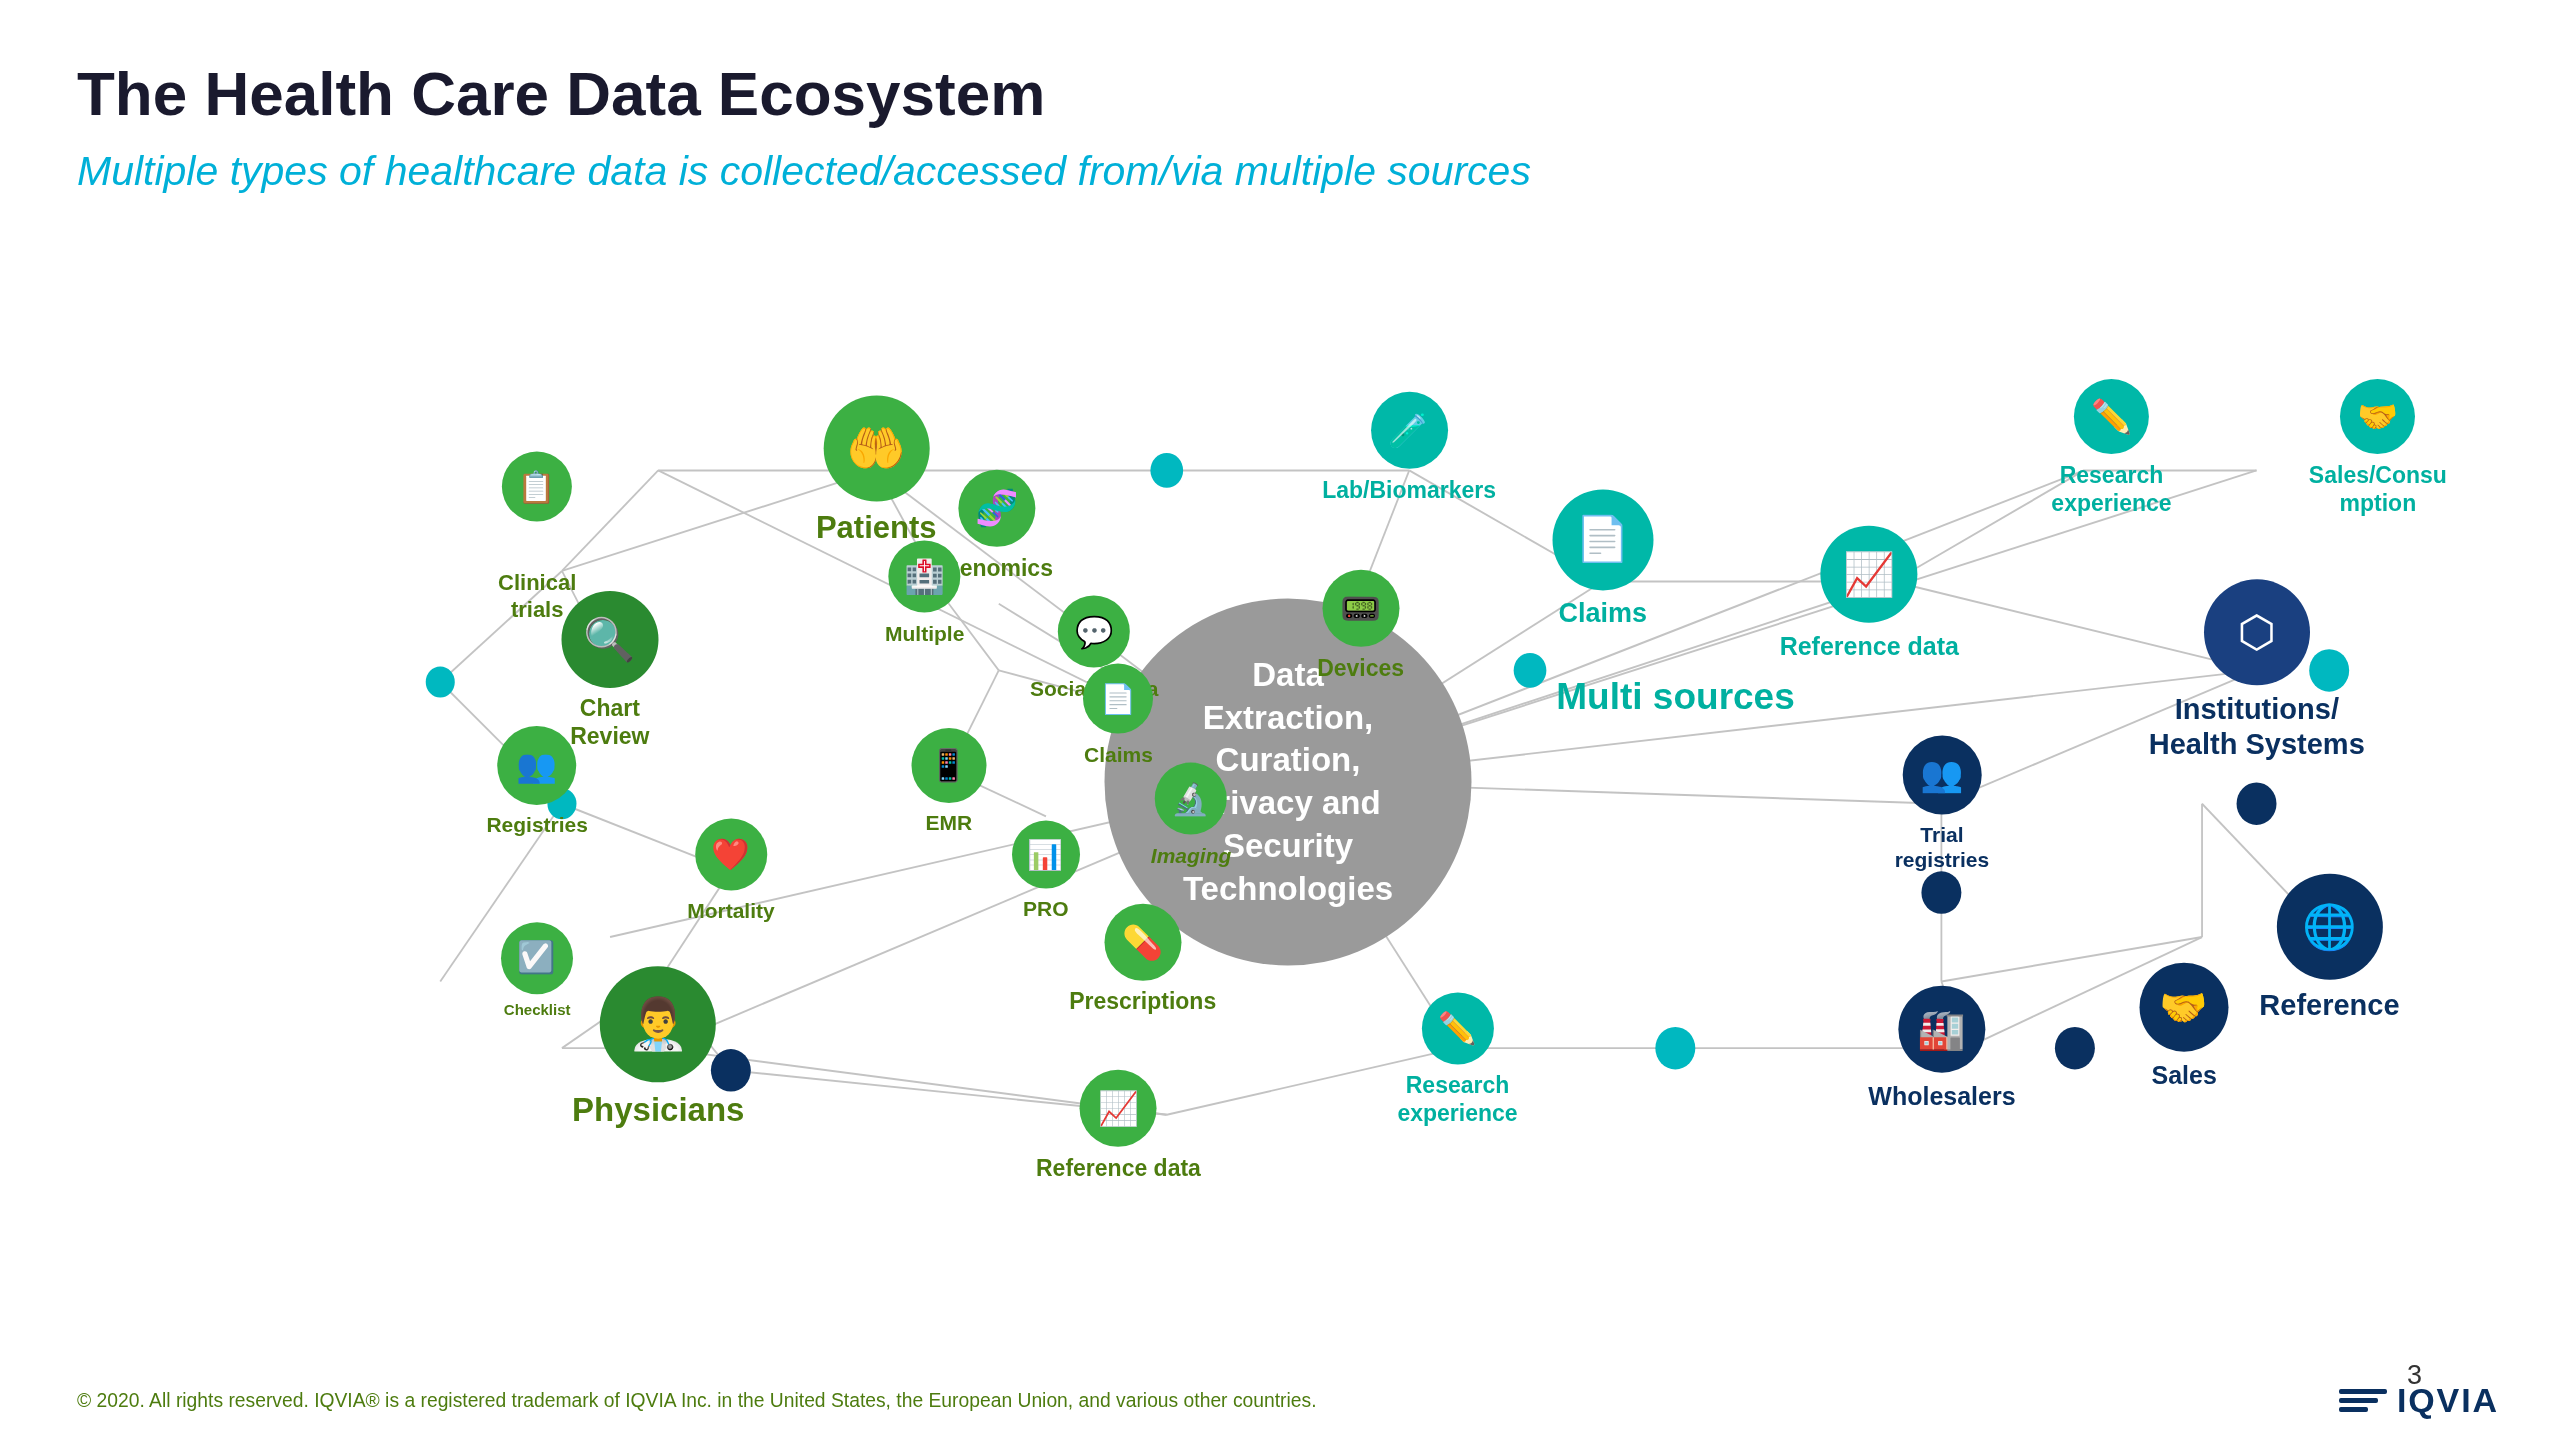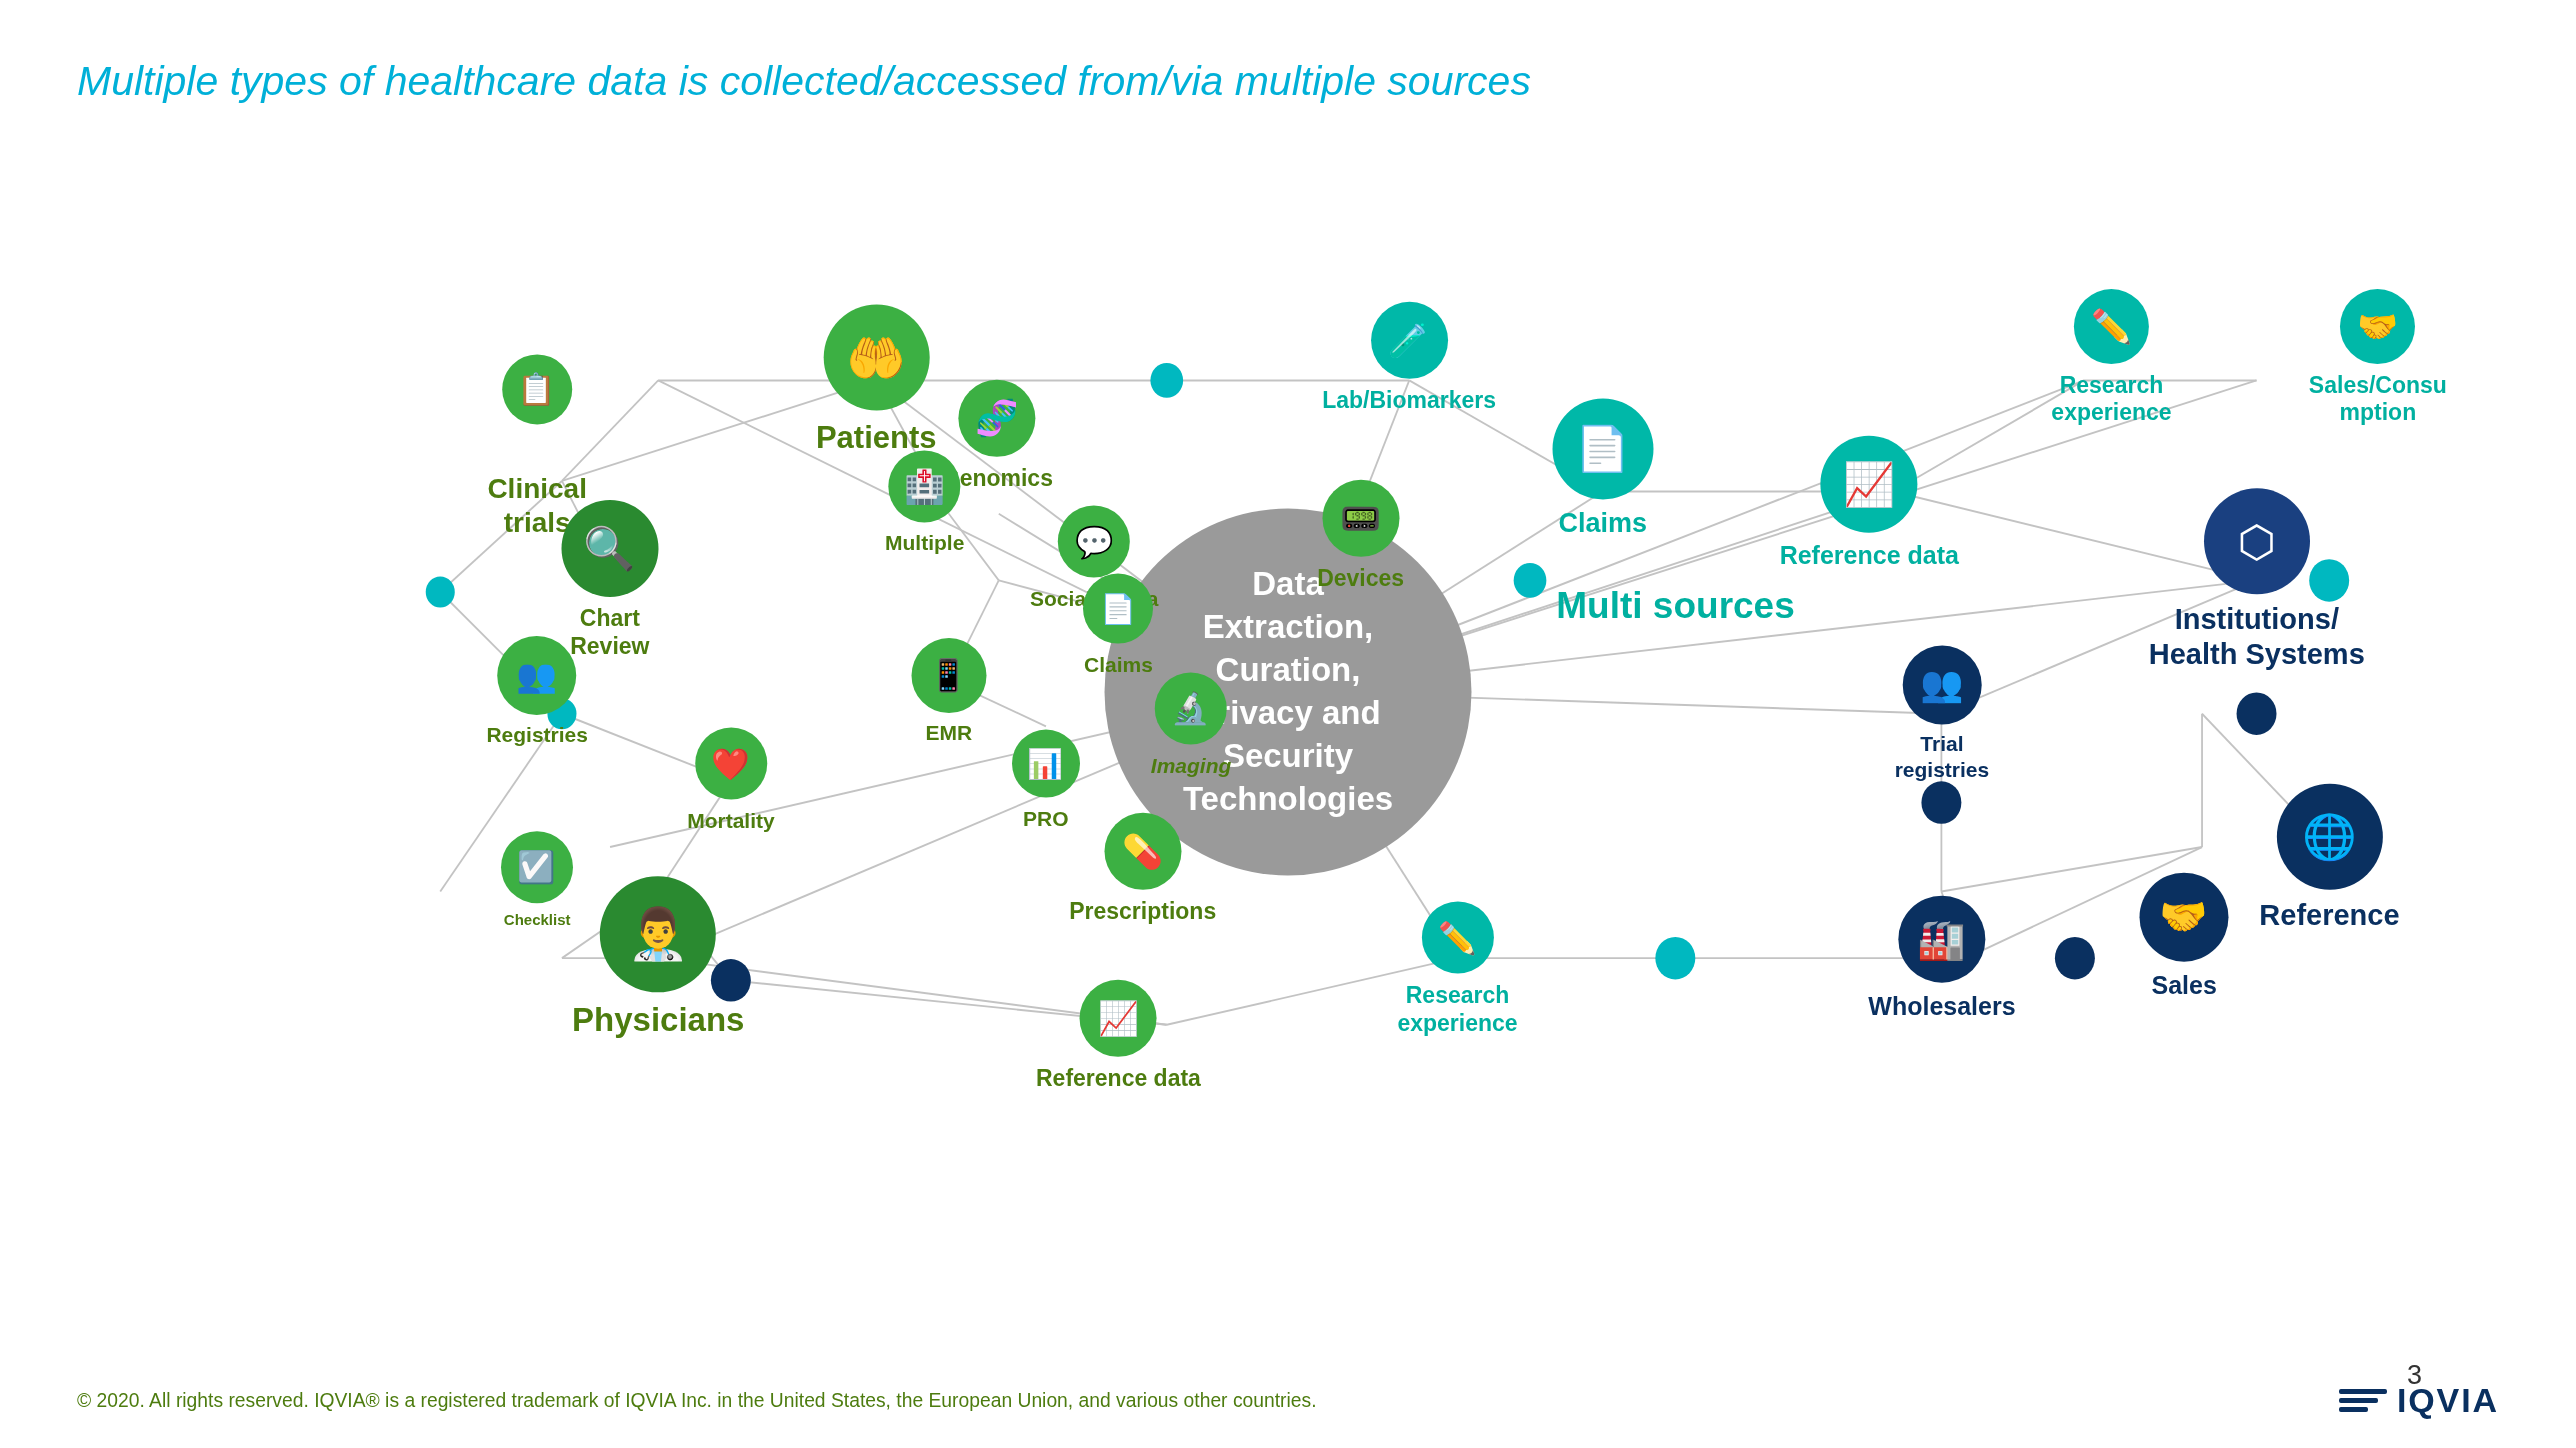--- a/index.html
+++ b/index.html
@@ -142,20 +142,21 @@
       color: #333;
       position: absolute;
       bottom: 29px;
       right: 77px;
     }
   </style>
 </head>
 <body>
 
 <div class="page-container">
+  <h1 class="main-title">The Health Care Data Ecosystem</h1>
   <p class="subtitle">Multiple types of healthcare data is collected/accessed from/via multiple sources</p>
 
   <div class="diagram-area">
 
     <svg class="network-svg" viewBox="0 0 2667 1150" preserveAspectRatio="none">
 
       <g stroke="#aaaaaa" stroke-width="2" fill="none" opacity="0.7">
 
         <line x1="1333" y1="575" x2="880" y2="253"></line>
         <line x1="1333" y1="575" x2="640" y2="253"></line>
@@ -242,21 +243,21 @@
       <div class="node-label label-green" style="font-size: 31px; font-weight: 800;">Patients</div>
     </div>
 
     <div class="node" style="left: 38%; top: 27%;">
       <div class="circle-icon bg-green" style="width: 77px; height: 77px; font-size: 35px;">🧬</div>
       <div class="node-label label-green" style="font-size: 23px;">Genomics</div>
     </div>
 
     <div class="node" style="left: 19%; top: 28%;">
       <div class="circle-icon bg-green" style="width: 70px; height: 70px; font-size: 31px;">📋</div>
-      <div class="node-label label-green" style="font-size: 28px; margin-top: 48px;">Clinical<br>trials</div>
+      <div class="node-label label-green" style="font-size: 22px; margin-top: 48px;">Clinical<br>trials</div>
     </div>
 
     <div class="node" style="left: 35%; top: 33%;">
       <div class="circle-icon bg-green" style="width: 72px; height: 72px; font-size: 33px;">🏥</div>
       <div class="node-label label-green" style="font-size: 21px;">Multiple</div>
     </div>
 
     <div class="node" style="left: 42%; top: 38%;">
       <div class="circle-icon bg-green" style="width: 72px; height: 72px; font-size: 31px;">💬</div>
       <div class="node-label label-green" style="font-size: 21px;">Social media</div>

